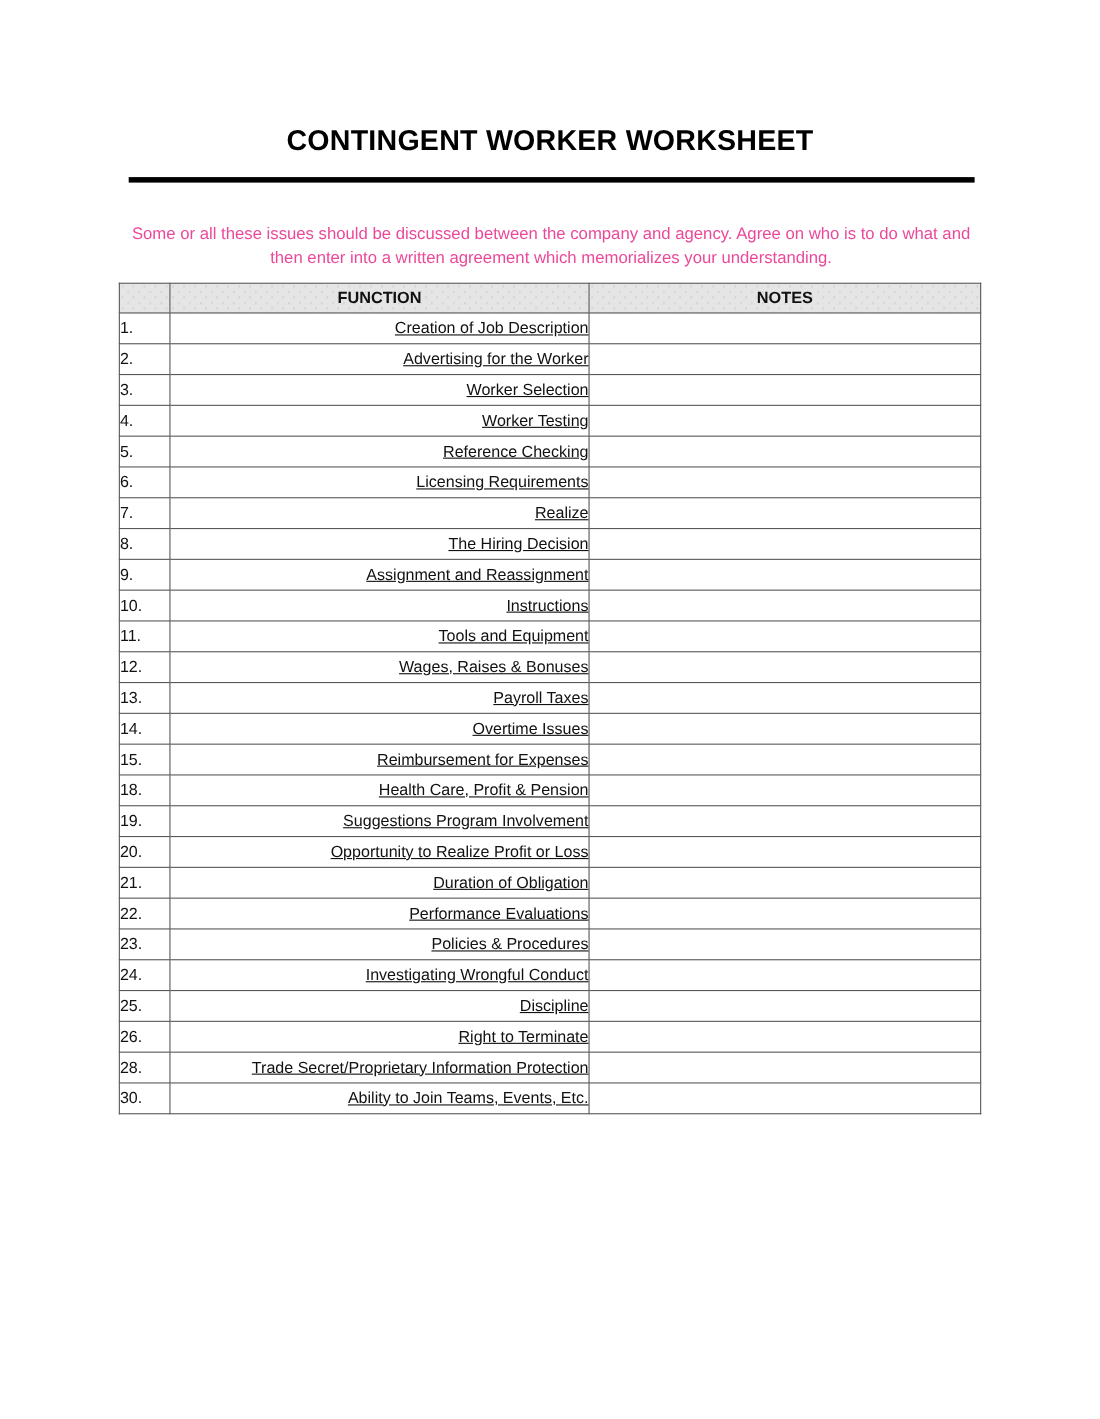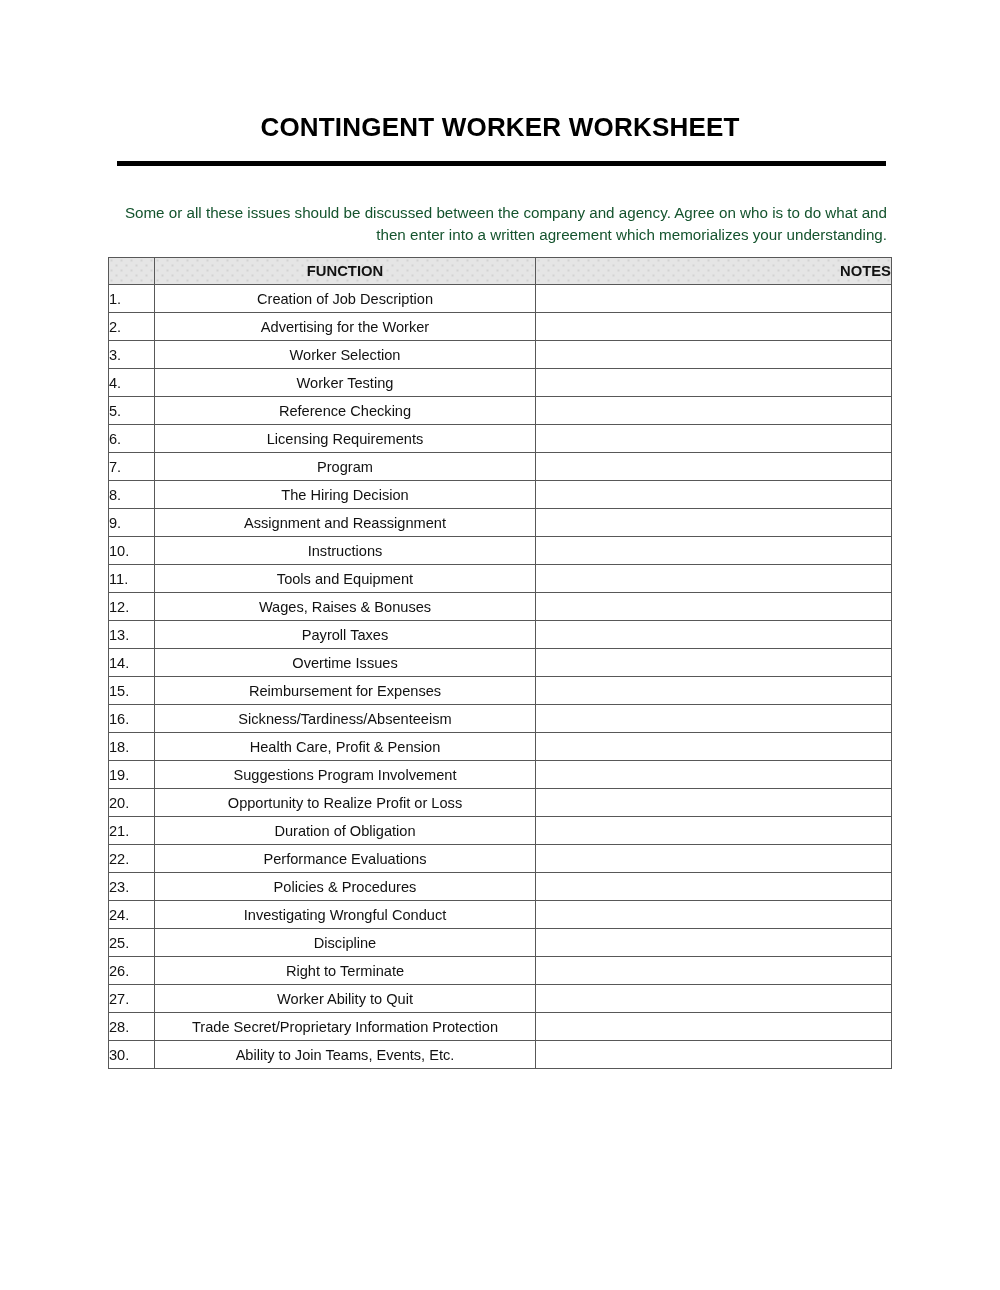--- a/index.html
+++ b/index.html
@@ -44,22 +44,22 @@
     background: #000000;
   }
 
   .intro-text {
     position: absolute;
     top: 202px;
     left: 115px;
     width: 772px;
     font-size: 15.2px;
     line-height: 22px;
-    text-align: right;
-    color: #14532d;
+    text-align: center;
+    color: #ec4899;
   }
 
   .wsheet-table {
     position: absolute;
     top: 257px;
     left: 108px;
     width: 783px;
     border-collapse: collapse;
     table-layout: fixed;
   }
@@ -90,29 +90,30 @@
       radial-gradient(circle at 7px 7px, #d2d2d2 0.8px, transparent 1.1px);
     background-size: 10px 10px, 10px 10px;
   }
 
   .cell-num {
     padding-left: 7px;
     text-align: left;
   }
   .cell-func {
     padding-left: 9px;
-    text-align: center;
+    text-align: right;
+    text-decoration: underline;
   }
   .cell-notes {
     padding-left: 9px;
     text-align: left;
   }
   .th-blank { }
   .th-func { padding-left: 9px; text-align: center; }
-  .th-notes { padding-left: 9px; text-align: right; margin-left: 44px; }
+  .th-notes { padding-left: 9px; text-align: center; margin-left: 44px; }
 </style>
 </head>
 <body>
 
 <div class="page">
 
   <div class="doc-title">CONTINGENT WORKER WORKSHEET</div>
 
   <div class="title-rule"></div>
 
@@ -157,21 +158,21 @@
           <td class="cell-func">Reference Checking</td>
           <td class="cell-notes"></td>
         </tr>
         <tr>
           <td class="cell-num">6.</td>
           <td class="cell-func">Licensing Requirements</td>
           <td class="cell-notes"></td>
         </tr>
         <tr>
           <td class="cell-num">7.</td>
-          <td class="cell-func">Program</td>
+          <td class="cell-func">Realize</td>
           <td class="cell-notes"></td>
         </tr>
         <tr>
           <td class="cell-num">8.</td>
           <td class="cell-func">The Hiring Decision</td>
           <td class="cell-notes"></td>
         </tr>
         <tr>
           <td class="cell-num">9.</td>
           <td class="cell-func">Assignment and Reassignment</td>
@@ -201,25 +202,20 @@
           <td class="cell-num">14.</td>
           <td class="cell-func">Overtime Issues</td>
           <td class="cell-notes"></td>
         </tr>
         <tr>
           <td class="cell-num">15.</td>
           <td class="cell-func">Reimbursement for Expenses</td>
           <td class="cell-notes"></td>
         </tr>
         <tr>
-          <td class="cell-num">16.</td>
-          <td class="cell-func">Sickness/Tardiness/Absenteeism</td>
-          <td class="cell-notes"></td>
-        </tr>
-        <tr>
           <td class="cell-num">18.</td>
           <td class="cell-func">Health Care, Profit &amp; Pension</td>
           <td class="cell-notes"></td>
         </tr>
         <tr>
           <td class="cell-num">19.</td>
           <td class="cell-func">Suggestions Program Involvement</td>
           <td class="cell-notes"></td>
         </tr>
         <tr>
@@ -251,25 +247,20 @@
           <td class="cell-num">25.</td>
           <td class="cell-func">Discipline</td>
           <td class="cell-notes"></td>
         </tr>
         <tr>
           <td class="cell-num">26.</td>
           <td class="cell-func">Right to Terminate</td>
           <td class="cell-notes"></td>
         </tr>
         <tr>
-          <td class="cell-num">27.</td>
-          <td class="cell-func">Worker Ability to Quit</td>
-          <td class="cell-notes"></td>
-        </tr>
-        <tr>
           <td class="cell-num">28.</td>
           <td class="cell-func">Trade Secret/Proprietary Information Protection</td>
           <td class="cell-notes"></td>
         </tr>
         <tr>
           <td class="cell-num">30.</td>
           <td class="cell-func">Ability to Join Teams, Events, Etc.</td>
           <td class="cell-notes"></td>
         </tr>
       </tbody>

